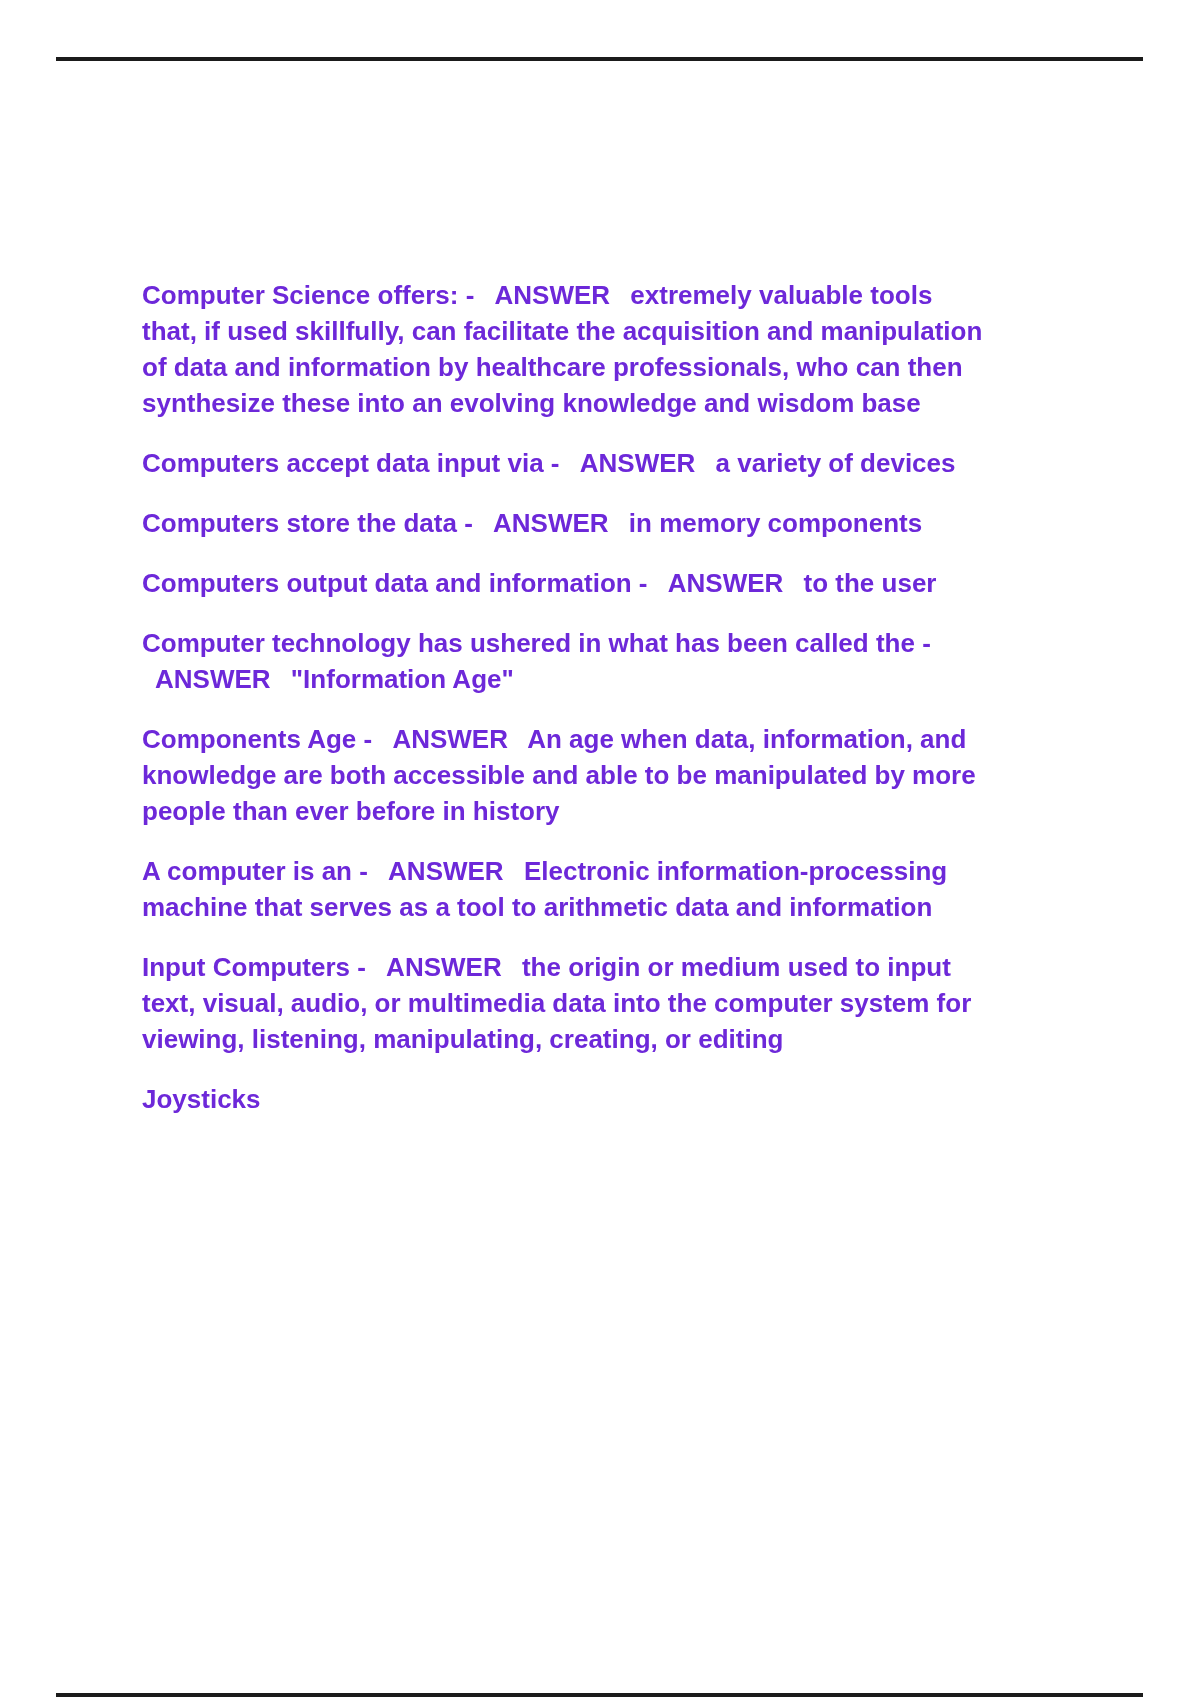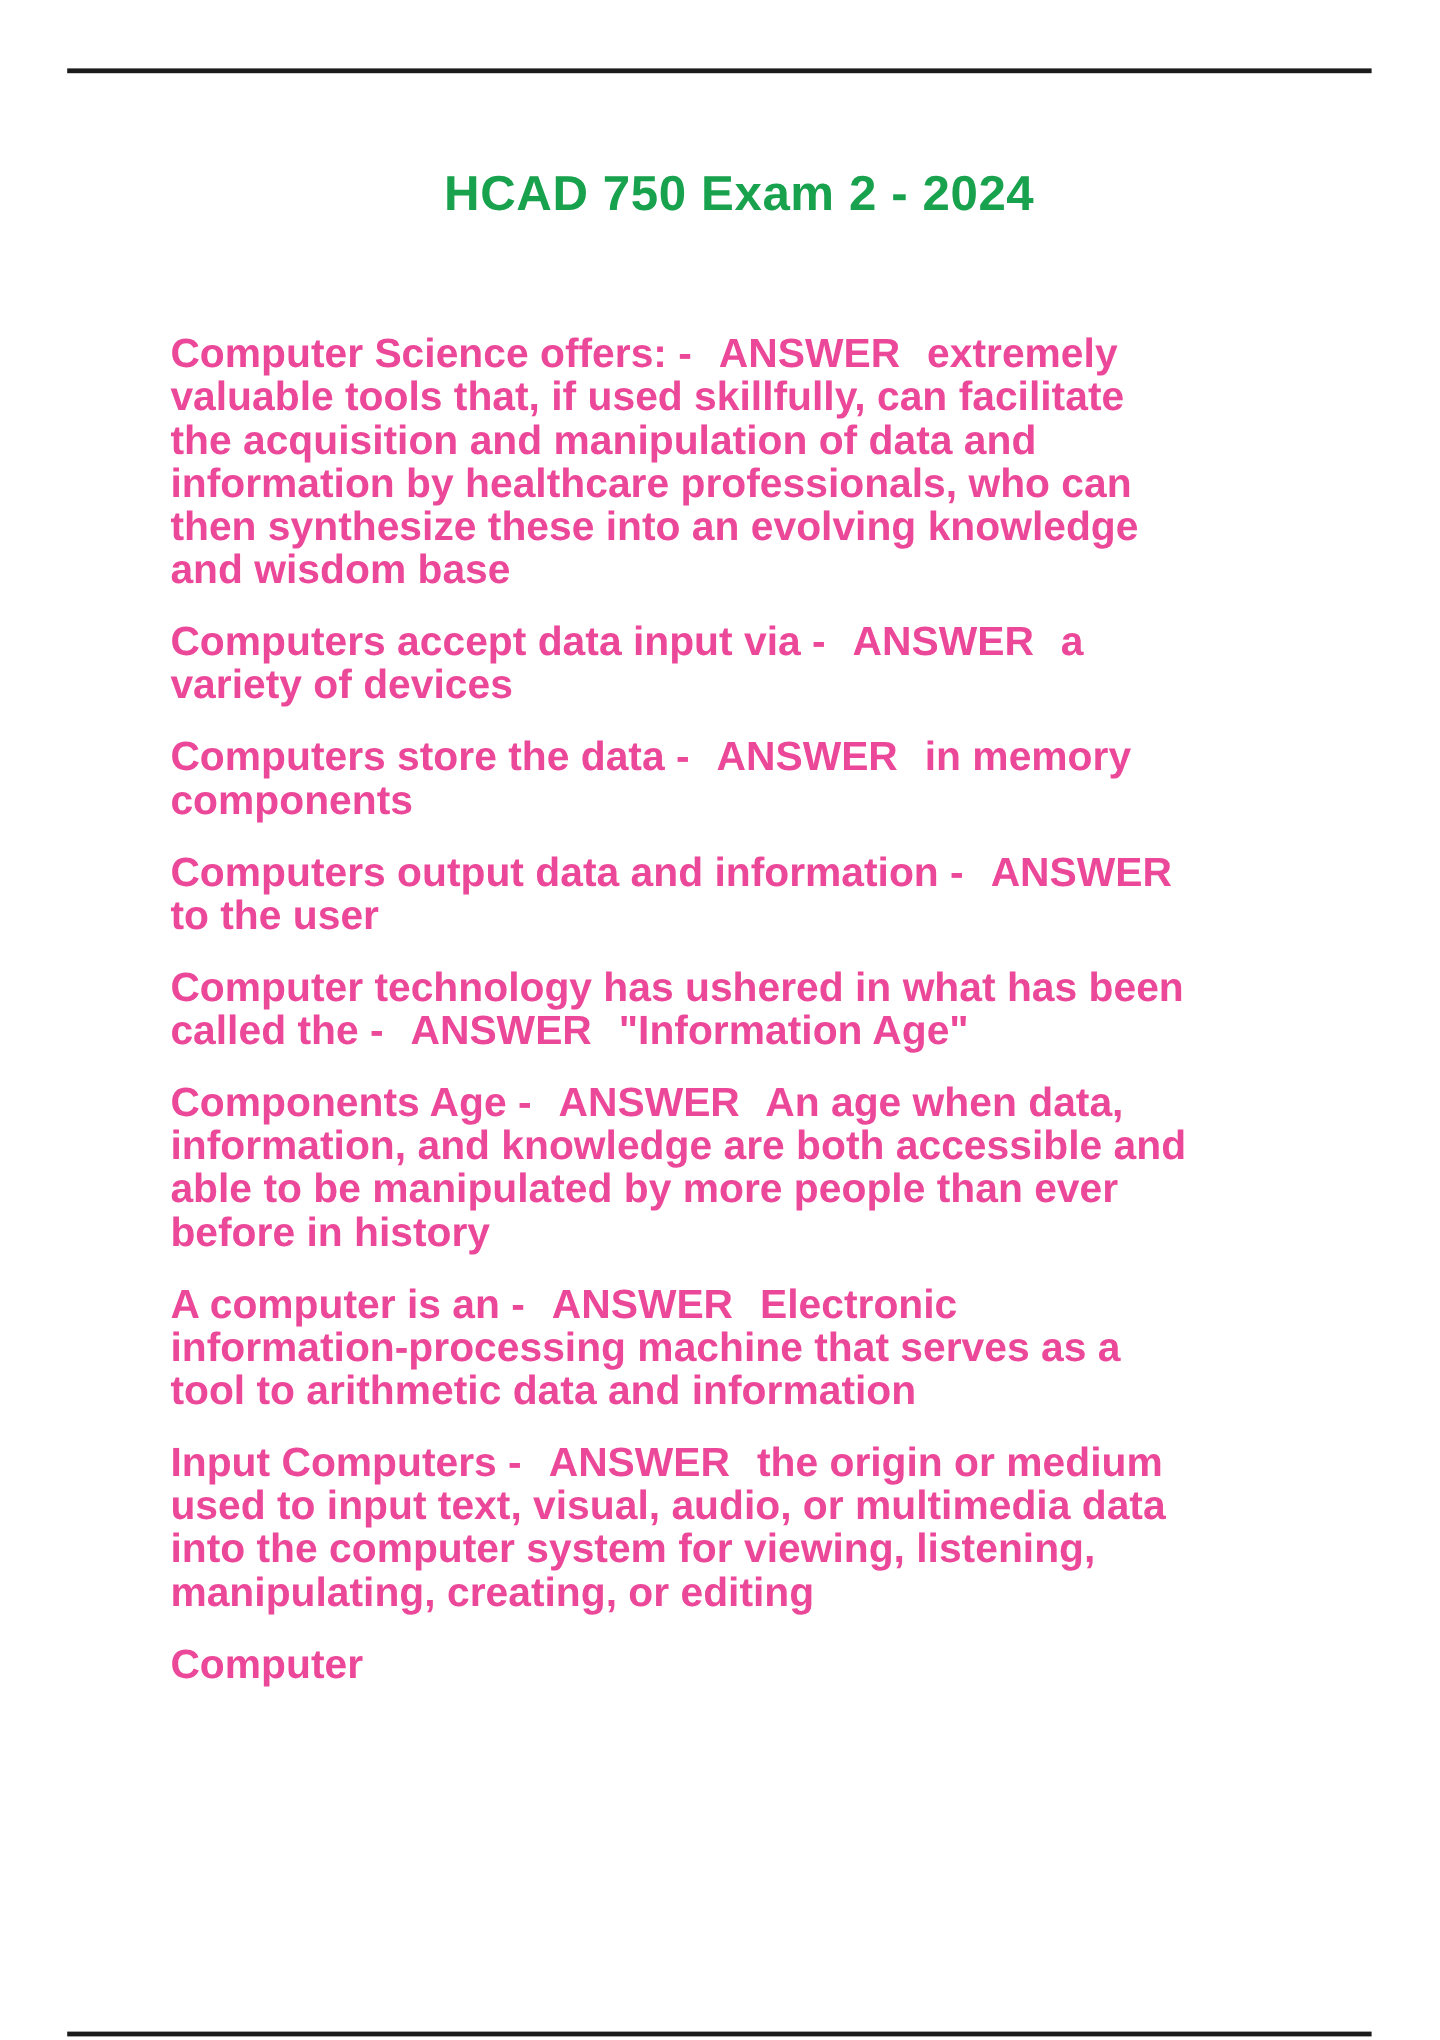--- a/index.html
+++ b/index.html
@@ -39,36 +39,35 @@
   }
   .content {
     position: absolute;
     top: 277px;
     left: 142px;
     width: 848px;
     color: #1d1d1d;
   }
   .qa-item {
     margin: 0 0 24px 0;
-    font-size: 34px;
+    font-size: 26px;
     line-height: 36px;
     font-weight: 700;
-    color: #ec4899;
+    color: #6d28d9;
   }
   .answer-label {
     margin: 0 13px;
     white-space: nowrap;
   }
 </style>
 </head>
 <body>
 
 <div class="page">
   <div class="rule rule-top"></div>
-  <h1 class="title">HCAD 750 Exam 2 - 2024</h1>
   <main class="content">
   <p class="qa-item">
     <span class="q">Computer Science offers: -</span>
     <span class="answer-label">ANSWER</span>
     <span class="a">extremely valuable tools that, if used skillfully, can facilitate the acquisition and manipulation of data and information by healthcare professionals, who can then synthesize these into an evolving knowledge and wisdom base</span>
   </p>
 
   <p class="qa-item">
     <span class="q">Computers accept data input via -</span>
     <span class="answer-label">ANSWER</span>
@@ -109,19 +108,19 @@
 
   <p class="qa-item">
     <span class="q">Input Computers -</span>
     <span class="answer-label">ANSWER</span>
     <span class="a">the origin or medium used to input text, visual, audio, or multimedia data into the computer system for viewing, listening, manipulating, creating, or editing</span>
   </p>
 
 
 
   <p class="qa-item">
-    <span class="q">Computer</span>
+    <span class="q">Joysticks</span>
     
     
   </p>
 </main>
   <div class="rule rule-bottom"></div>
 </div>
 
 </body></html>

